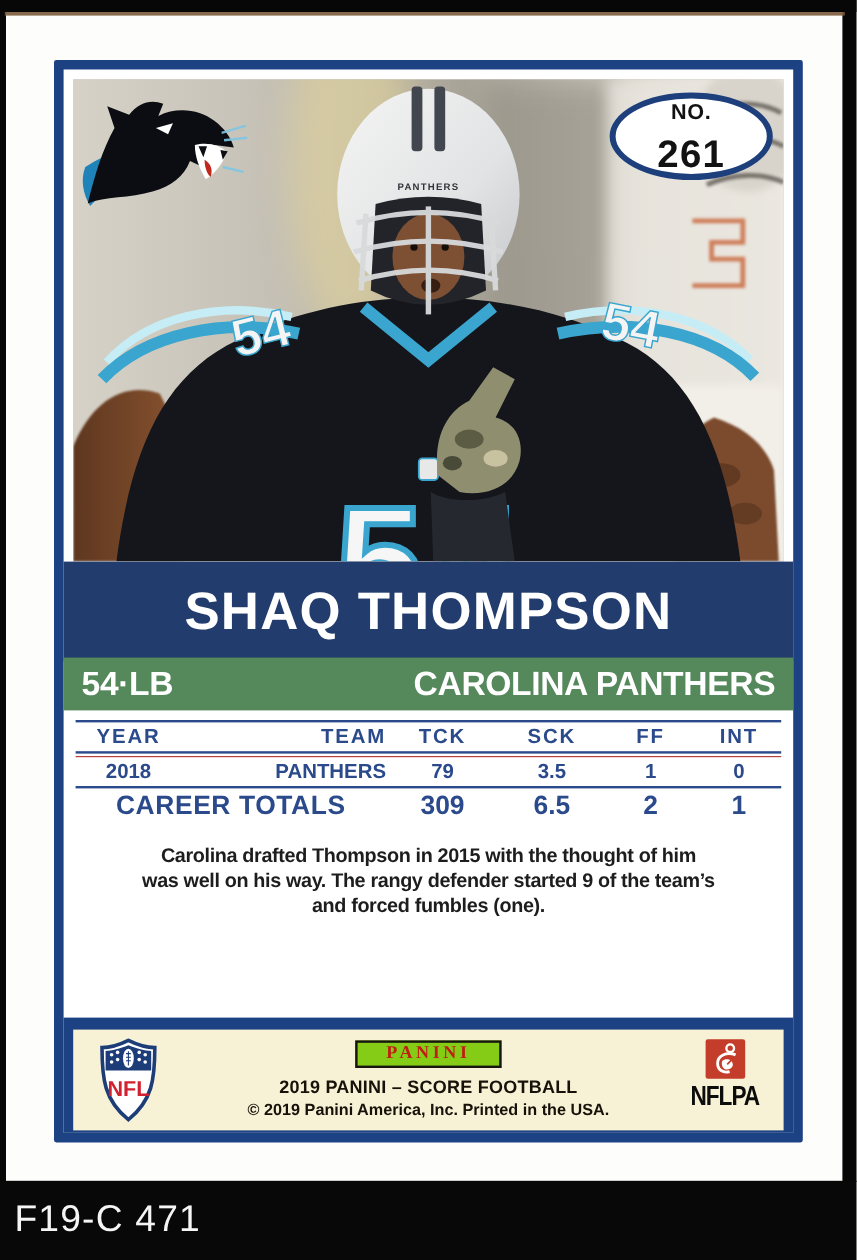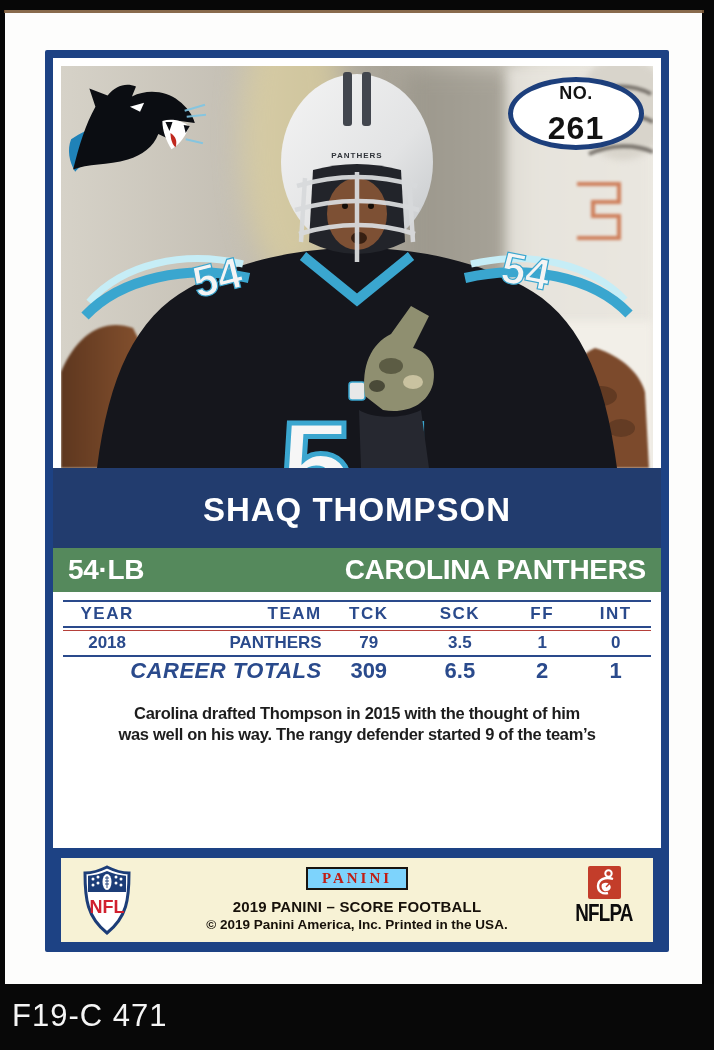--- a/index.html
+++ b/index.html
@@ -25,49 +25,49 @@
   .team-logo svg { width:100%; height:100%; }
 
   .number-badge { position:absolute; left:455px; top:19px; width:136px; height:73px;
                   background:#ffffff; border:5px solid #1d3f7c; border-radius:50%;
                   display:flex; flex-direction:column; align-items:center; justify-content:center;gap:11px; }
   .number-badge .no-label { font-size:18px; font-weight:bold; color:#121212; line-height:17px; letter-spacing:.5px; }
   .number-badge .no-value { font-size:32px; font-weight:bold; color:#121212; line-height:30px; letter-spacing:1px; }
 
   .name-banner { position:absolute; left:0; top:410px; width:608px; height:83px; background:#223c6e;
                  display:flex; align-items:center; justify-content:center;
-                 color:#fff; font-size:33px; font-weight:bold; letter-spacing:1px; }
+                 color:#fff; font-size:44px; font-weight:bold; letter-spacing:1px; }
 
   .pos-banner { position:absolute; left:0; top:490px; width:608px; height:44px; background:#55895c;
                 display:flex; align-items:center; justify-content:space-between; padding:0 15px;
                 color:#fff; font-weight:bold; font-size:28px; letter-spacing:-.3px; }
 
   
   .stats { position:absolute; left:10px; top:542px; width:588px; color:#2a4a8c; }
   .tline { height:2px; background:#2a4a8c; }
   .tline.thin { height:2px; }
   .tline.red { height:1.5px; background:#b5403a; margin-top:1.5px; }
   .trow { display:flex; align-items:center; height:24px; font-weight:bold; font-size:17px; }
   .trow.thead { letter-spacing:1.5px; }
   .trow .c1{width:15%;text-align:center;} .trow .c2{width:29%;text-align:right;}
   .trow .c3{width:16%;text-align:center;} .trow .c4{width:15%;text-align:center;}
   .trow .c5{width:13%;text-align:center;} .trow .c6{width:12%;text-align:center;}
   .trow.career { height:27px; font-size:22px; }
-  .trow.career .cw { width:44%; text-align:right; letter-spacing:.5px;font-style:italic; }
+  .trow.career .cw { width:44%; text-align:center; letter-spacing:.5px; }
 
   .bio { position:absolute; left:8px; top:645px; width:592px; text-align:center;
          color:#1d1d1d; font-weight:bold; font-size:16.5px; line-height:21px; letter-spacing:-.3px; }
   .bio div { white-space:nowrap; }
 
   
   .footer-band { position:absolute; left:0; top:790px; width:608px; height:96px; background:#1d4284; }
   .cream { position:absolute; left:8px; top:10px; width:592px; height:84px; background:#f7f2d5; }
   .nfl-shield { position:absolute; left:22px; top:7px; width:48px; height:70px; }
-  .panini-box { position:absolute; left:50%; top:9px; transform:translateX(-50%); width:102px; height:23px;
-                background:#7dd3fc; border:2px solid #181410; display:flex; align-items:center; justify-content:center; }
+  .panini-box { position:absolute; left:50%; top:9px; transform:translateX(-50%); width:122px; height:23px;
+                background:#84cc16; border:2px solid #181410; display:flex; align-items:center; justify-content:center; }
   .panini-box span { font-family:"Liberation Serif", serif; font-weight:bold; font-size:15px;
                      color:#c11d14; letter-spacing:3px; }
   .product-line { position:absolute; left:0; top:40px; width:100%; text-align:center;
                   font-weight:bold; font-size:15px; color:#17110a; letter-spacing:.2px; }
   .copyright-line { position:absolute; left:0; top:59px; width:100%; text-align:center;
                     font-weight:bold; font-size:13.5px; color:#17110a; }
   .nflpa-square { position:absolute; left:527px; top:8px; width:33px; height:33px; background:#c33d2a; border-radius:2px; }
   .nflpa-square svg { width:33px; height:33px; display:block; }
   .nflpa-text { position:absolute; left:503px; top:42px; width:80px; text-align:center;
                 font-weight:bold; font-size:23px; color:#0c0c0c; letter-spacing:-1px;
@@ -225,20 +225,21 @@
         <span class="c3">309</span>
         <span class="c4">6.5</span>
         <span class="c5">2</span>
         <span class="c6">1</span>
       </div>
     </div>
 
     <div class="bio">
       <div>Carolina drafted Thompson in 2015 with the thought of him</div>
       <div>was well on his way. The rangy defender started 9 of the team’s</div>
+      <div>and forced fumbles (one).</div>
     </div>
 
     <div class="footer-band">
       <div class="cream">
 
         <div class="nfl-shield">
           <svg viewBox="0 0 48 70">
             <path d="M24,2 C32,6 40,8 46,8 C46,34 44,52 24,68 C4,52 2,34 2,8 C8,8 16,6 24,2 Z" fill="#ffffff" stroke="#1c3d78" stroke-width="3"></path>
             <path d="M24,6 C31,9 38,10.5 43,10.8 L43,27 L5,27 L5,10.8 C10,10.5 17,9 24,6 Z" fill="#1c3d78"></path>
             <g fill="#ffffff">

